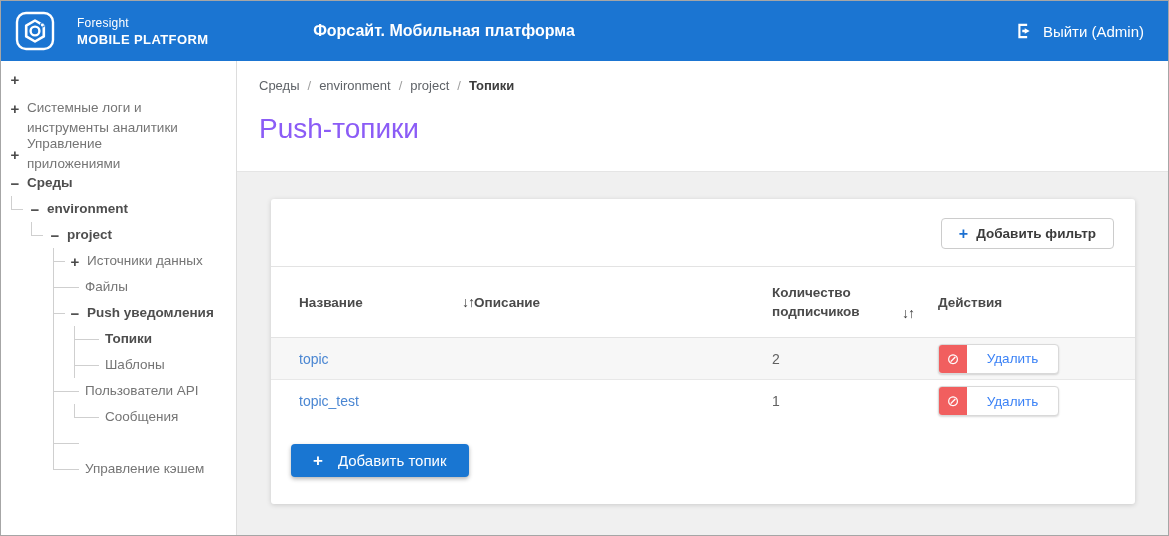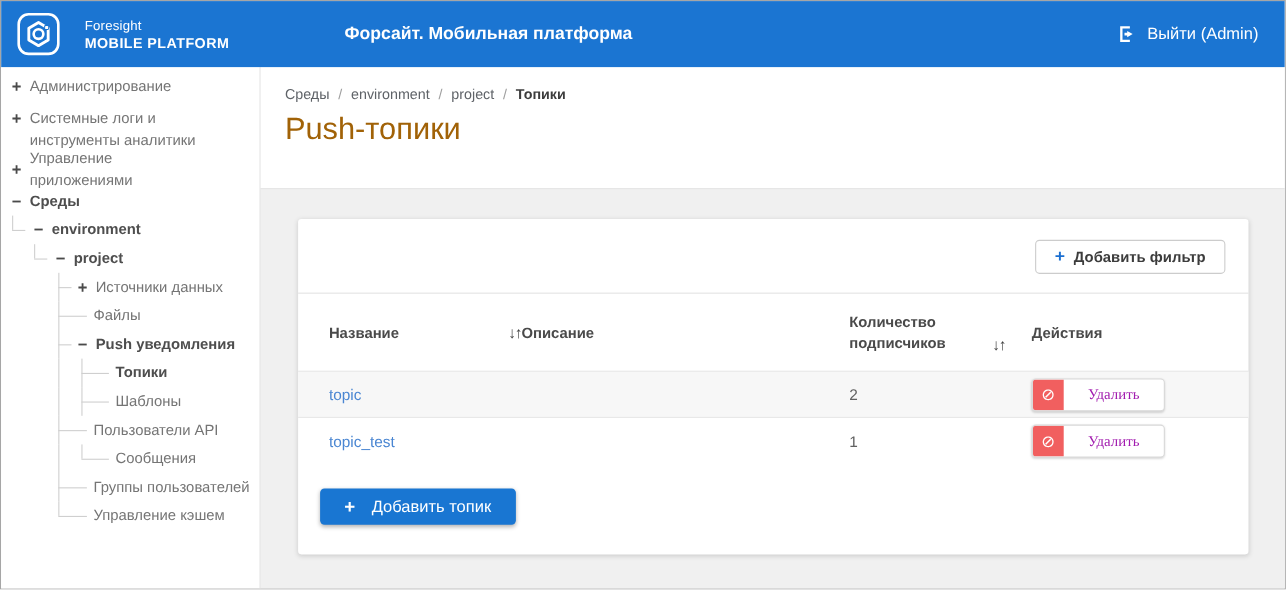--- a/index.html
+++ b/index.html
@@ -39,21 +39,21 @@
   .lbl { max-width:170px; line-height:20px; }
   .vl { position:absolute; top:0; bottom:0; border-left:1px solid #cfcfcf; }
   .vl.half { bottom:auto; height:13px; }
   .tick { position:absolute; top:13px; border-top:1px solid #cfcfcf; }
 
   
   .crumbs { font-size:13px; color:#5f6368; display:flex; align-items:center; }
   .crumb { cursor:pointer; }
   .crumb.current { font-weight:700; color:#3c3c3c; cursor:default; }
   .crumb-sep { color:#9e9e9e; padding:0 8px; }
-  .page-title { font-size:28px; font-weight:400; color:#a16207; margin-top:8px; }
+  .page-title { font-size:28px; font-weight:400; color:#8b5cf6; margin-top:20px; }
 
   
   .card { width:864px; margin:27px 0 0 34px; background:#fff; border-radius:3px; box-shadow:0 1px 5px rgba(0,0,0,.16); padding-bottom:27px; }
   .card-toolbar { display:flex; justify-content:flex-end; padding:19px 21px 17px 0; }
   .btn-filter { display:inline-flex; align-items:center; height:31px; padding:0 17px; background:#fff; border:1px solid #ccc; border-radius:4px; font-family:inherit; font-size:13.5px; font-weight:600; color:#3c3c3c; cursor:pointer; }
   .btn-filter .plus { color:#1b6fd1; font-weight:700; font-size:16px; margin-right:8px; }
   .card-divider { border-top:1px solid #e3e3e3; }
 
   
   .thead, .trow { display:grid; grid-template-columns:175px 298px 166px 1fr; padding:0 28px; align-items:center; }
@@ -64,21 +64,21 @@
   .th-sub-label { max-width:104px; line-height:19px; }
   .sort { font-weight:700; font-size:14px; color:#3f3f3f; letter-spacing:-1px; cursor:pointer; white-space:nowrap; margin-left:26px; }
   .th-name .sort { margin-left:0; }
   .trow { height:42px; }
   .trow.striped { background:#f7f7f7; border-bottom:1px solid #e8e8e8; }
   .td { font-size:14px; color:#616161; }
   .link { color:#4a86d2; text-decoration:none; cursor:pointer; }
 
   .del-btn { display:inline-flex; align-items:stretch; height:30px; padding:0; background:#fff; border:1px solid #d9d9d9; border-radius:4px; overflow:hidden; cursor:pointer; box-shadow:0 1px 2px rgba(0,0,0,.15); font-family:inherit; }
   .del-ico { width:28px; flex:none; background:#f15f5f; color:#fff; font-size:15px; display:flex; align-items:center; justify-content:center; }
-  .del-lbl { width:91px; display:flex; align-items:center; justify-content:center; font-size:13.5px; color:#a21caf;font-family:Liberation Serif, serif; }
+  .del-lbl { width:91px; display:flex; align-items:center; justify-content:center; font-size:13.5px; color:#3b82f6; }
 
   .btn-add-topic { display:inline-flex; align-items:center; height:33px; margin:22px 0 0 20px; padding:0 22px; background:#1976d2; color:#fff; border:none; border-radius:4px; font-family:inherit; font-size:15px; cursor:pointer; box-shadow:0 2px 4px rgba(0,0,0,.3); }
   .btn-add-topic .plus { font-weight:700; font-size:17px; margin-right:15px; }
 </style>
 </head>
 <body>
 
 <div class="screen">
 
   <div class="hdr">
@@ -104,21 +104,20 @@
       <span>Выйти (Admin)</span>
     </button>
   </div>
 
   <div class="body-wrap">
 
     <div class="sidebar">
 
       <div class="nav-row l0">
         <span class="ico">+</span>
-        <span class="lbl">Администрирование</span>
       </div>
 
       <div class="nav-row l0 wrap">
         <span class="ico">+</span>
         <span class="lbl">Системные логи и инструменты аналитики</span>
       </div>
 
       <div class="nav-row l0">
         <span class="ico">+</span>
         <span class="lbl">Управление приложениями</span>
@@ -186,21 +185,20 @@
       <div class="nav-row l4">
         <span class="vl" style="left:52px"></span>
         <span class="vl half" style="left:73px"></span>
         <span class="tick" style="left:73px;width:25px"></span>
         <span class="lbl">Сообщения</span>
       </div>
 
       <div class="nav-row l3">
         <span class="vl" style="left:52px"></span>
         <span class="tick" style="left:52px;width:26px"></span>
-        <span class="lbl">Группы пользователей</span>
       </div>
 
       <div class="nav-row l3">
         <span class="vl half" style="left:52px"></span>
         <span class="tick" style="left:52px;width:26px"></span>
         <span class="lbl">Управление кэшем</span>
       </div>
 
     </div>
 

